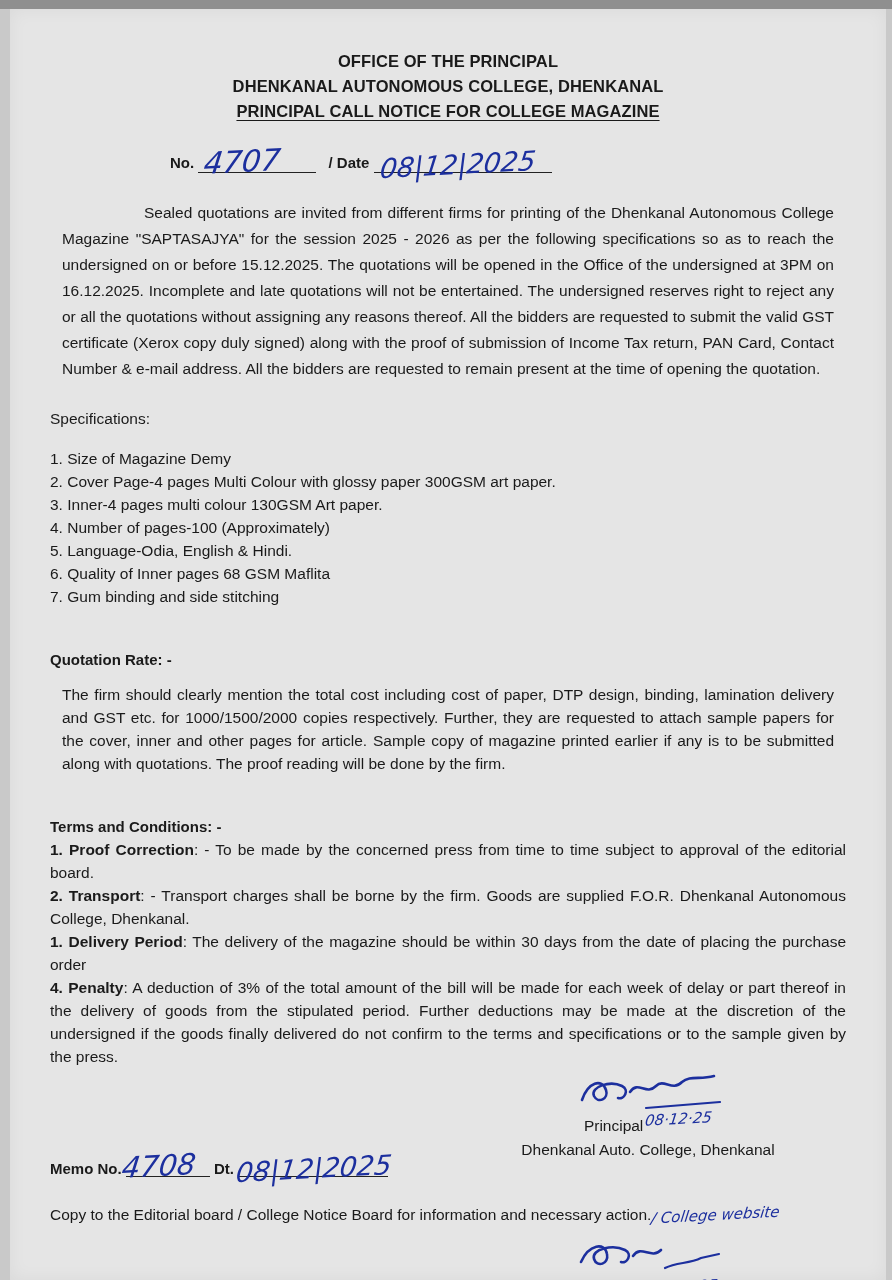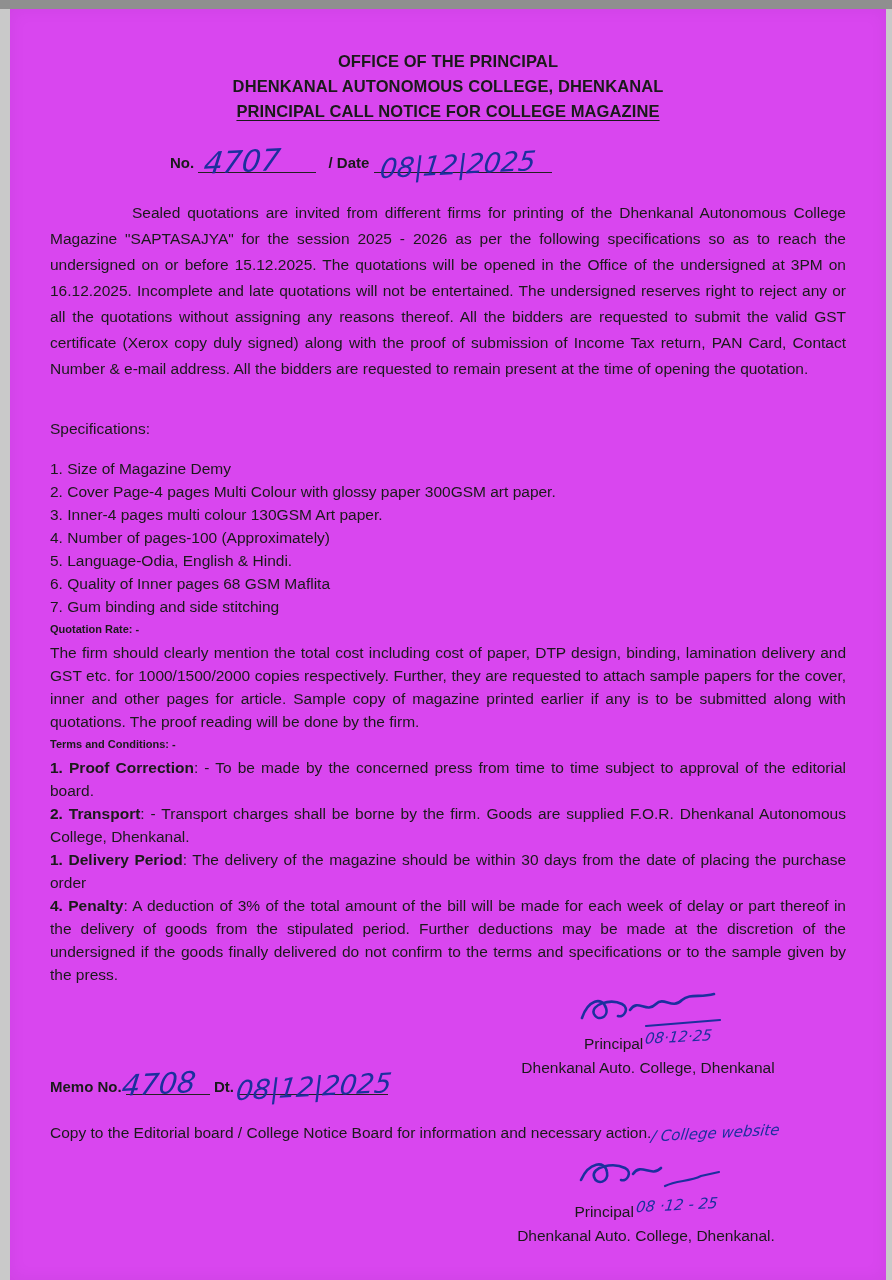--- a/index.html
+++ b/index.html
@@ -7,21 +7,21 @@
     width:892px;height:1280px;
     background:#c9c9c9;
     font-family:"Liberation Sans",sans-serif;
     color:#1a1a1a;
     overflow:hidden;
     position:relative;
   }
   .scan-edge-top{position:absolute;top:0;left:0;width:892px;height:9px;background:#8f8f8f;z-index:3;}
   .page{
     position:absolute;top:9px;left:10px;right:6px;bottom:0;
-    background:#d946ef;
+    background:#e5e5e5;
     box-shadow:inset 0 0 18px rgba(0,0,0,0.05);
     padding:40px 40px 0 40px;
     box-sizing:border-box;
   }
   .header{ text-align:center; font-weight:bold; font-size:16.5px; line-height:25px; letter-spacing:.1px;}
   .header .underlined{ text-decoration:underline; text-underline-offset:3px;}
   .ref-line{
     margin-top:14px; margin-left:120px;
     font-size:15px; font-weight:bold; height:46px; position:relative;
   }
@@ -30,25 +30,25 @@
     display:inline-block; border-bottom:1.5px solid #222;
     position:relative; vertical-align:bottom; height:34px;
   }
   .blank .hand{ position:absolute; left:6px; bottom:-6px; white-space:nowrap;}
   .hand{
     font-family:"DejaVu Sans",sans-serif;
     font-style:italic; color:#1c2f9e; font-weight:normal;
     transform:rotate(-3deg) skewX(-10deg);
     display:inline-block;
   }
-  .body-text{ font-size:15.5px; line-height:26px; text-align:justify; margin:0;}
+  .body-text{ font-size:15.5px; line-height:26px; text-align:justify; margin:12px;}
   .intro{ margin-top:16px; text-indent:82px;}
-  .section-head{ font-size:15.5px; margin-top:38px; font-weight:normal;}
+  .section-head{ font-size:15.5px; margin-top:28px; font-weight:normal;}
   .spec-list{ margin-top:19px; font-size:15.5px; line-height:23px;}
-  .bold-head{ font-weight:bold; font-size:11px; line-height:23px;}
+  .bold-head{ font-weight:bold; font-size:15px; line-height:23px;margin-top:40px;}
   .tight{ line-height:23px; }
   .terms p{ margin:0; }
   .sig-block{
     position:absolute; text-align:center; width:340px;
     font-size:15.5px; line-height:23px;
   }
   .sig-scribble{ display:block; margin:0 auto -2px auto; }
   .sig-title-row{ white-space:nowrap; }
   .sig-date{ font-size:15px; position:relative; top:-7px; margin-left:2px;}
   .memo-line{ position:absolute; left:0; font-size:15px; font-weight:bold; }

